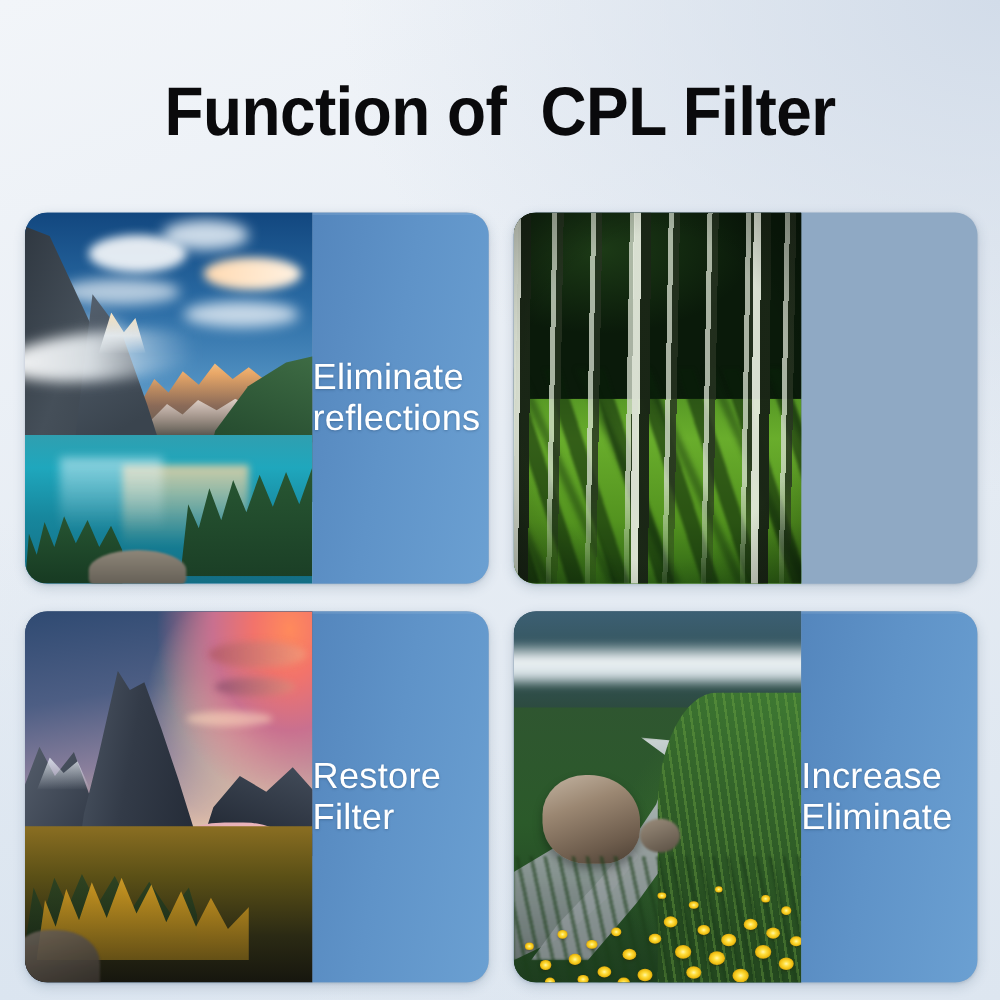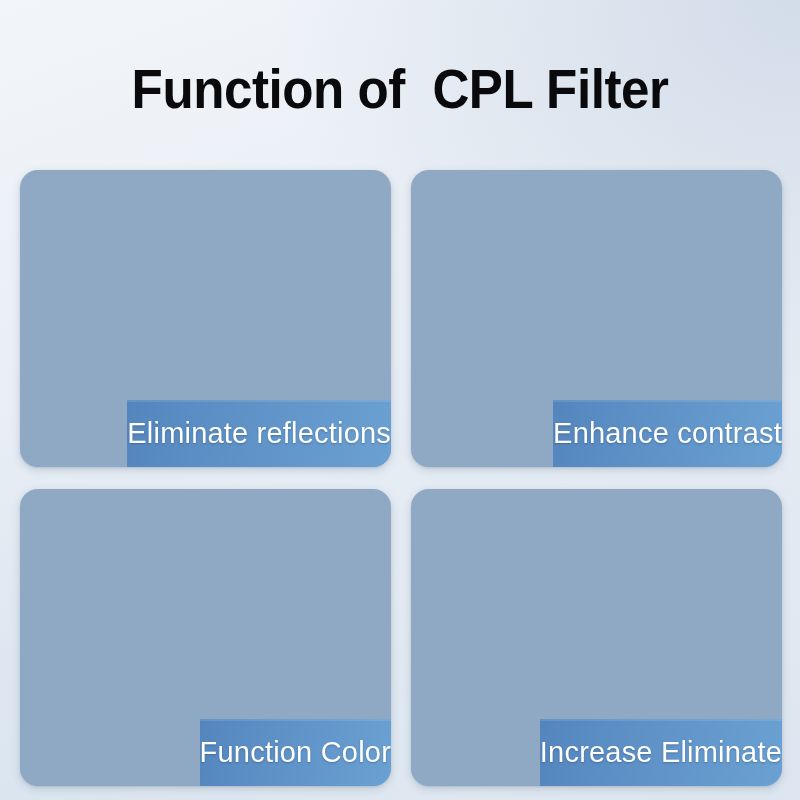--- a/index.html
+++ b/index.html
@@ -43,22 +43,21 @@
     row-gap:22px;
   }
 
   .card {
     position:relative;
     border-radius:18px;
     overflow:hidden;
     box-shadow:0 3px 9px rgba(70,95,125,0.22), 0 1px 2px rgba(70,95,125,0.16);
     background:#8fa9c4;
     display:flex;
-    flex-direction:column;
-    align-items:flex-end;
+    flex-direction:row;
   }
 
   .photo {
     position:relative;
     flex:0 0 230px;
     overflow:hidden;
   }
   .photo > * { position:absolute; }
 
   .caption {
@@ -396,41 +395,40 @@
     <div class="card">
       <div class="photo p2">
         <div class="p2-grass"></div>
         <div class="p2-canopy"></div>
         <div class="p2-shadows"></div>
         <div class="p2-shadows2"></div>
         <div class="p2-trunks"></div>
         <div class="p2-trunksBig"></div>
         <div class="p2-vign"></div>
       </div>
-      <div class="caption">Enhance contrast</div>
     </div>
 
     <div class="card">
       <div class="photo p3">
         <div class="p3-sky"></div>
         <div class="p3-cl1"></div>
         <div class="p3-cl2"></div>
         <div class="p3-cl3"></div>
         <div class="p3-mtRight"></div>
         <div class="p3-mtLeft"></div>
         <div class="p3-snowL"></div>
         <div class="p3-mtMain"></div>
         <div class="p3-lake"></div>
         <div class="p3-lakeGlow"></div>
         <div class="p3-forest"></div>
         <div class="p3-greenTrees"></div>
         <div class="p3-larch"></div>
         <div class="p3-foreRock"></div>
       </div>
-      <div class="caption">Function Color</div>
+      <div class="caption">Restore Filter</div>
     </div>
 
     <div class="card">
       <div class="photo p4">
         <div class="p4-hills"></div>
         <div class="p4-bank"></div>
         <div class="p4-streamWide"></div>
         <div class="p4-stream"></div>
         <div class="p4-grassR"></div>
         <div class="p4-rock"></div>

